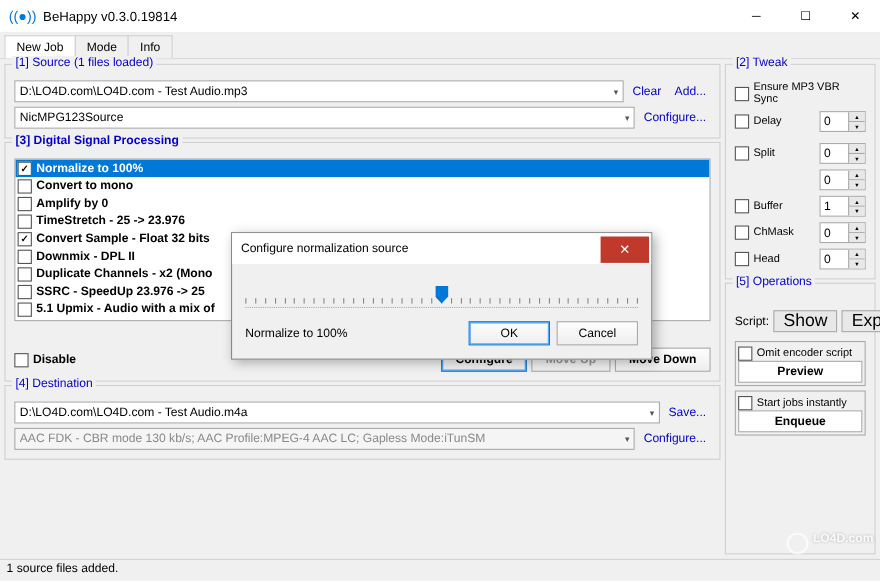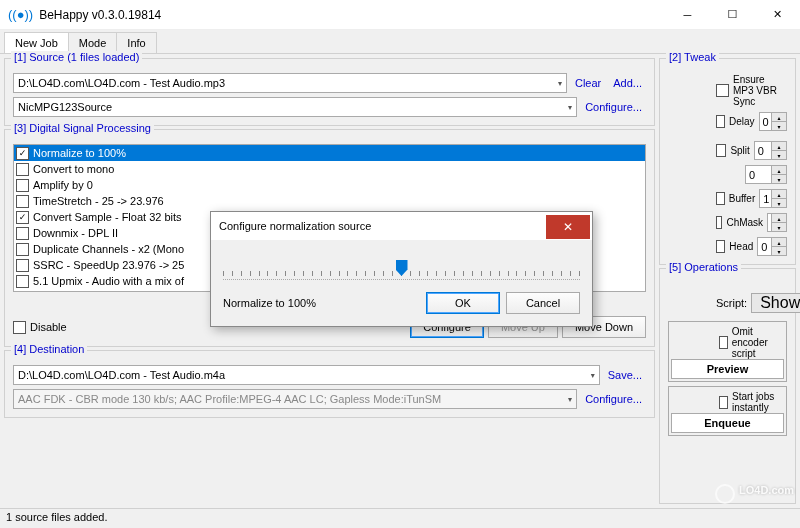--- a/index.html
+++ b/index.html
@@ -26,21 +26,21 @@
 .listitem.sel { background: #0078d7; color: #fff; }
 .chk { width: 13px; height: 13px; border: 1px solid #555; background: #fff; margin-right: 4px; display: flex; align-items: center; justify-content: center; font-size: 9px; color: #000; }
 .listitem.sel .chk { background: #fff; color: #000; }
 .btn { height: 22px; padding: 0 12px; border: 1px solid #aaa; background: linear-gradient(#fdfdfd,#eee); cursor: pointer; min-width: 70px; text-align: center; display: inline-flex; align-items: center; justify-content: center; }
 .btn.default { border: 1px solid #0078d7; box-shadow: inset 0 0 0 1px #4da6ff; }
 .btn.disabled { color: #999; }
 .spin { width: 42px; height: 19px; border: 1px solid #aaa; background: #fff; display: flex; align-items: center; padding-left: 3px; position: relative; font-size: 10px; }
 .spin .spinbtns { position: absolute; right: 0; top: 0; width: 15px; height: 100%; display: flex; flex-direction: column; }
 .spin .sb { flex:1; background: #e8e8e8; border-left:1px solid #aaa; font-size:6px; display:flex; align-items:center; justify-content:center; }
 .spin .sb:first-child { border-bottom:1px solid #aaa; }
-.tweak-row { display:flex; align-items:center; gap:4px; margin-top:5px;margin-left:48px; }
+.tweak-row { display:flex; align-items:center; gap:4px; margin-top:5px; }
 .tweak-chk { width:13px; height:13px; border:1px solid #555; background:#fff; }
 .tweak-label { flex:1; font-size:10px; }
 .ops-btn { height:20px; border:1px solid #aaa; background:#e8e8e8; padding:0 8px; font-size:16px; cursor:pointer; }
 .big-btn { border:1px solid #aaa; background:#fff; text-align:center; padding:3px 0; font-weight:bold; cursor:pointer; }
 .statusbar { height:20px; background:#f0f0f0; border-top:1px solid #d0d0d0; padding:2px 6px; font-size:11px; }
 
 .dialog { position:absolute; left:210px; top:211px; width:383px; background:#f0f0f0; border:1px solid #888; box-shadow:3px 3px 10px rgba(0,0,0,0.3); }
 .dlg-title { height:28px; background:#fff; display:flex; align-items:center; padding-left:8px; font-size:12px; }
 .dlg-close { width:44px; height:24px; margin-left:auto; background:#c0392b; color:#fff; display:flex; align-items:center; justify-content:center; font-size:12px; cursor:pointer; margin-right:2px; margin-top:2px; }
 .slider-track { height:24px; margin:16px 12px 8px 12px; position:relative; border-bottom:1px dotted #aaa; }
@@ -84,21 +84,21 @@
       </div>
       <div class="row">
         <div class="combo">
           <span>NicMPG123Source</span>
           <span class="chev">▾</span>
         </div>
         <span class="link">Configure...</span>
       </div>
     </div>
 
-    <div class="group" style="padding-top:10px;">
+    <div class="group" style="padding-top:10px;font-weight:bold;">
       <div class="group-title">[3] Digital Signal Processing</div>
       <div class="listbox" id="dsp-list">
           <div class="listitem sel">
             <span class="chk">✓</span>
             <span>Normalize to 100%</span>
           </div>
           <div class="listitem">
             <span class="chk"></span>
             <span>Convert to mono</span>
           </div>

